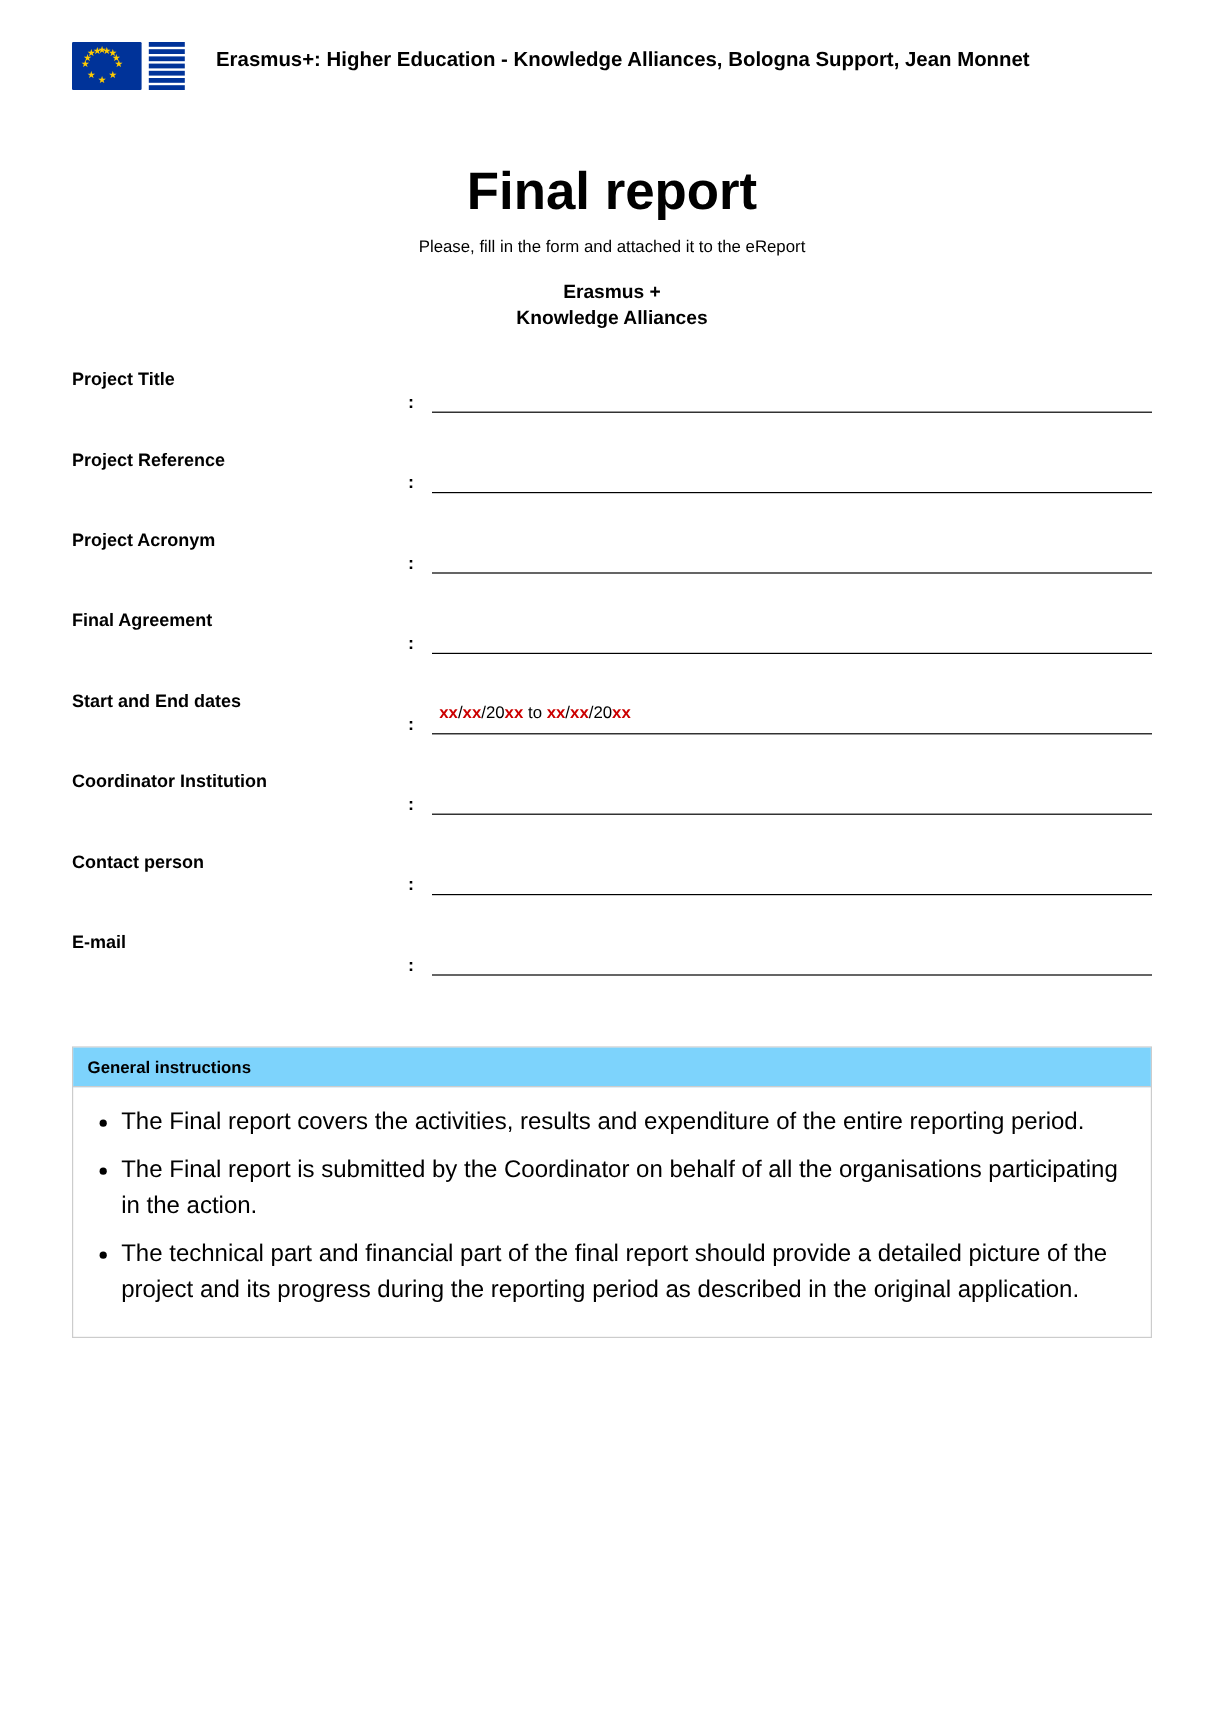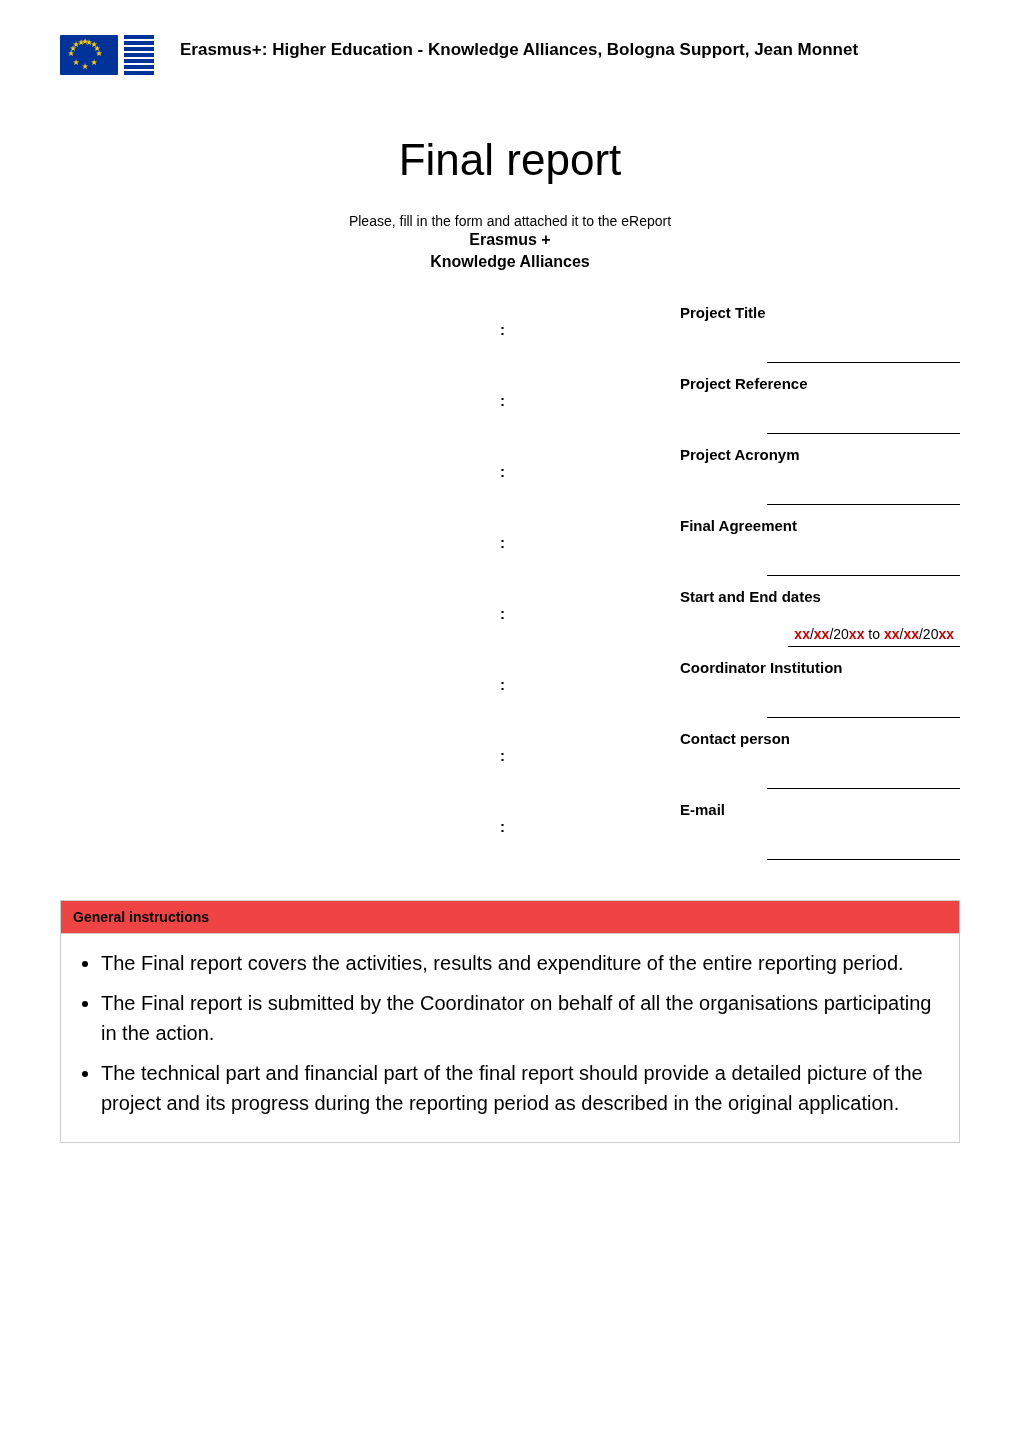--- a/index.html
+++ b/index.html
@@ -59,49 +59,49 @@
     }
 
     
     .title-section {
       text-align: center;
       margin: 30px 0 20px 0;
     }
 
     .main-title {
       font-size: 44px;
-      font-weight: normal;
-      color: #000;
-      margin-bottom: 28px;
+      font-weight: bold;
+      color: #000;
+      margin-bottom: 12px;
     }
 
     .subtitle {
       font-size: 14px;
       color: #000;
+      margin-bottom: 20px;
       text-align: center;
     }
 
     .program-title {
       font-size: 16px;
       font-weight: bold;
       color: #000;
       line-height: 1.4;
     }
 
     
     .form-section {
       margin: 30px 0;
     }
 
     .form-row {
       display: flex;
-      align-items: flex-end;
+      align-items: flex-start;
       margin-bottom: 12px;
       min-height: 55px;
-      flex-direction: column;
     }
 
     .form-label {
       width: 280px;
       font-weight: bold;
       font-size: 15px;
       color: #000;
       flex-shrink: 0;
     }
 
@@ -135,21 +135,21 @@
     }
 
     
     .instructions-section {
       margin-top: 40px;
       border: 1px solid #ccc;
       padding: 0;
     }
 
     .instructions-header {
-      background: #ef4444;
+      background: #7dd3fc;
       padding: 8px 12px;
       font-weight: bold;
       font-size: 14px;
       border-bottom: 1px solid #ccc;
     }
 
     .instructions-body {
       padding: 14px 16px;
     }
 

